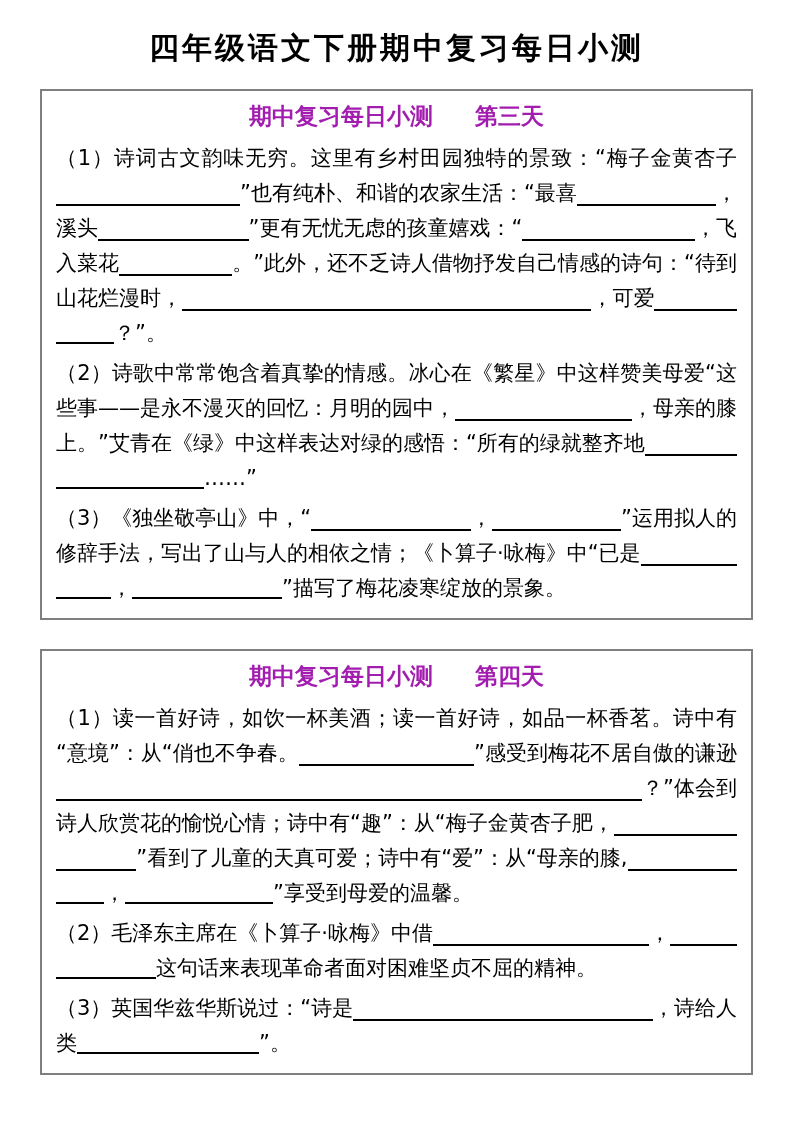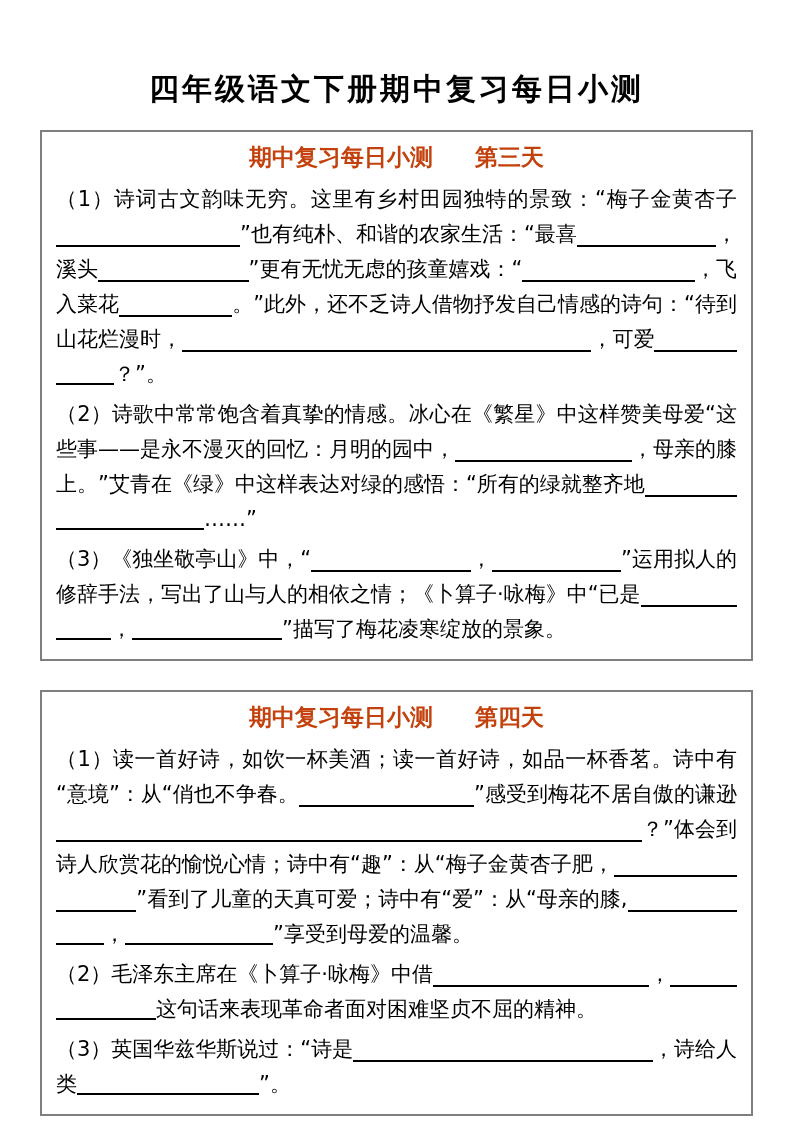--- a/index.html
+++ b/index.html
@@ -2,40 +2,40 @@
 <html><head>
 <meta charset="utf-8">
 <style>
   html, body { margin: 0; padding: 0; background: #ffffff; }
   body {
     width: 793px; height: 1122px;
     font-family: "DejaVu Sans", "Liberation Sans", sans-serif;
     color: #000;
     overflow: hidden;
   }
-  .page { padding: 65px 40px 0 40px; box-sizing: border-box; }
+  .page { padding: 24px 40px 0 40px; box-sizing: border-box; }
   .doc-title {
     text-align: center;
     font-size: 30px;
     font-weight: bold;
     letter-spacing: 3px;
     margin: 4px 0 20px 0;
     color: #000;
   }
   .quiz-box {
     border: 2px solid #7f7f7f;
     box-sizing: border-box;
     width: 713px;
     padding: 8px 14px 12px 14px;
     margin: 0 0 29px 0;
     background: #fff;
   }
   .box-header {
     text-align: center;
-    color: #c2410c;
+    color: #a21caf;
     font-size: 23px;
     font-weight: bold;
     line-height: 34px;
     height: 34px;
     margin-bottom: 8px;
   }
   .box-header .day { margin-left: 42px; }
   .para { margin: 0 0 5px 0; }
   .para:last-child { margin-bottom: 0; }
   .line {

